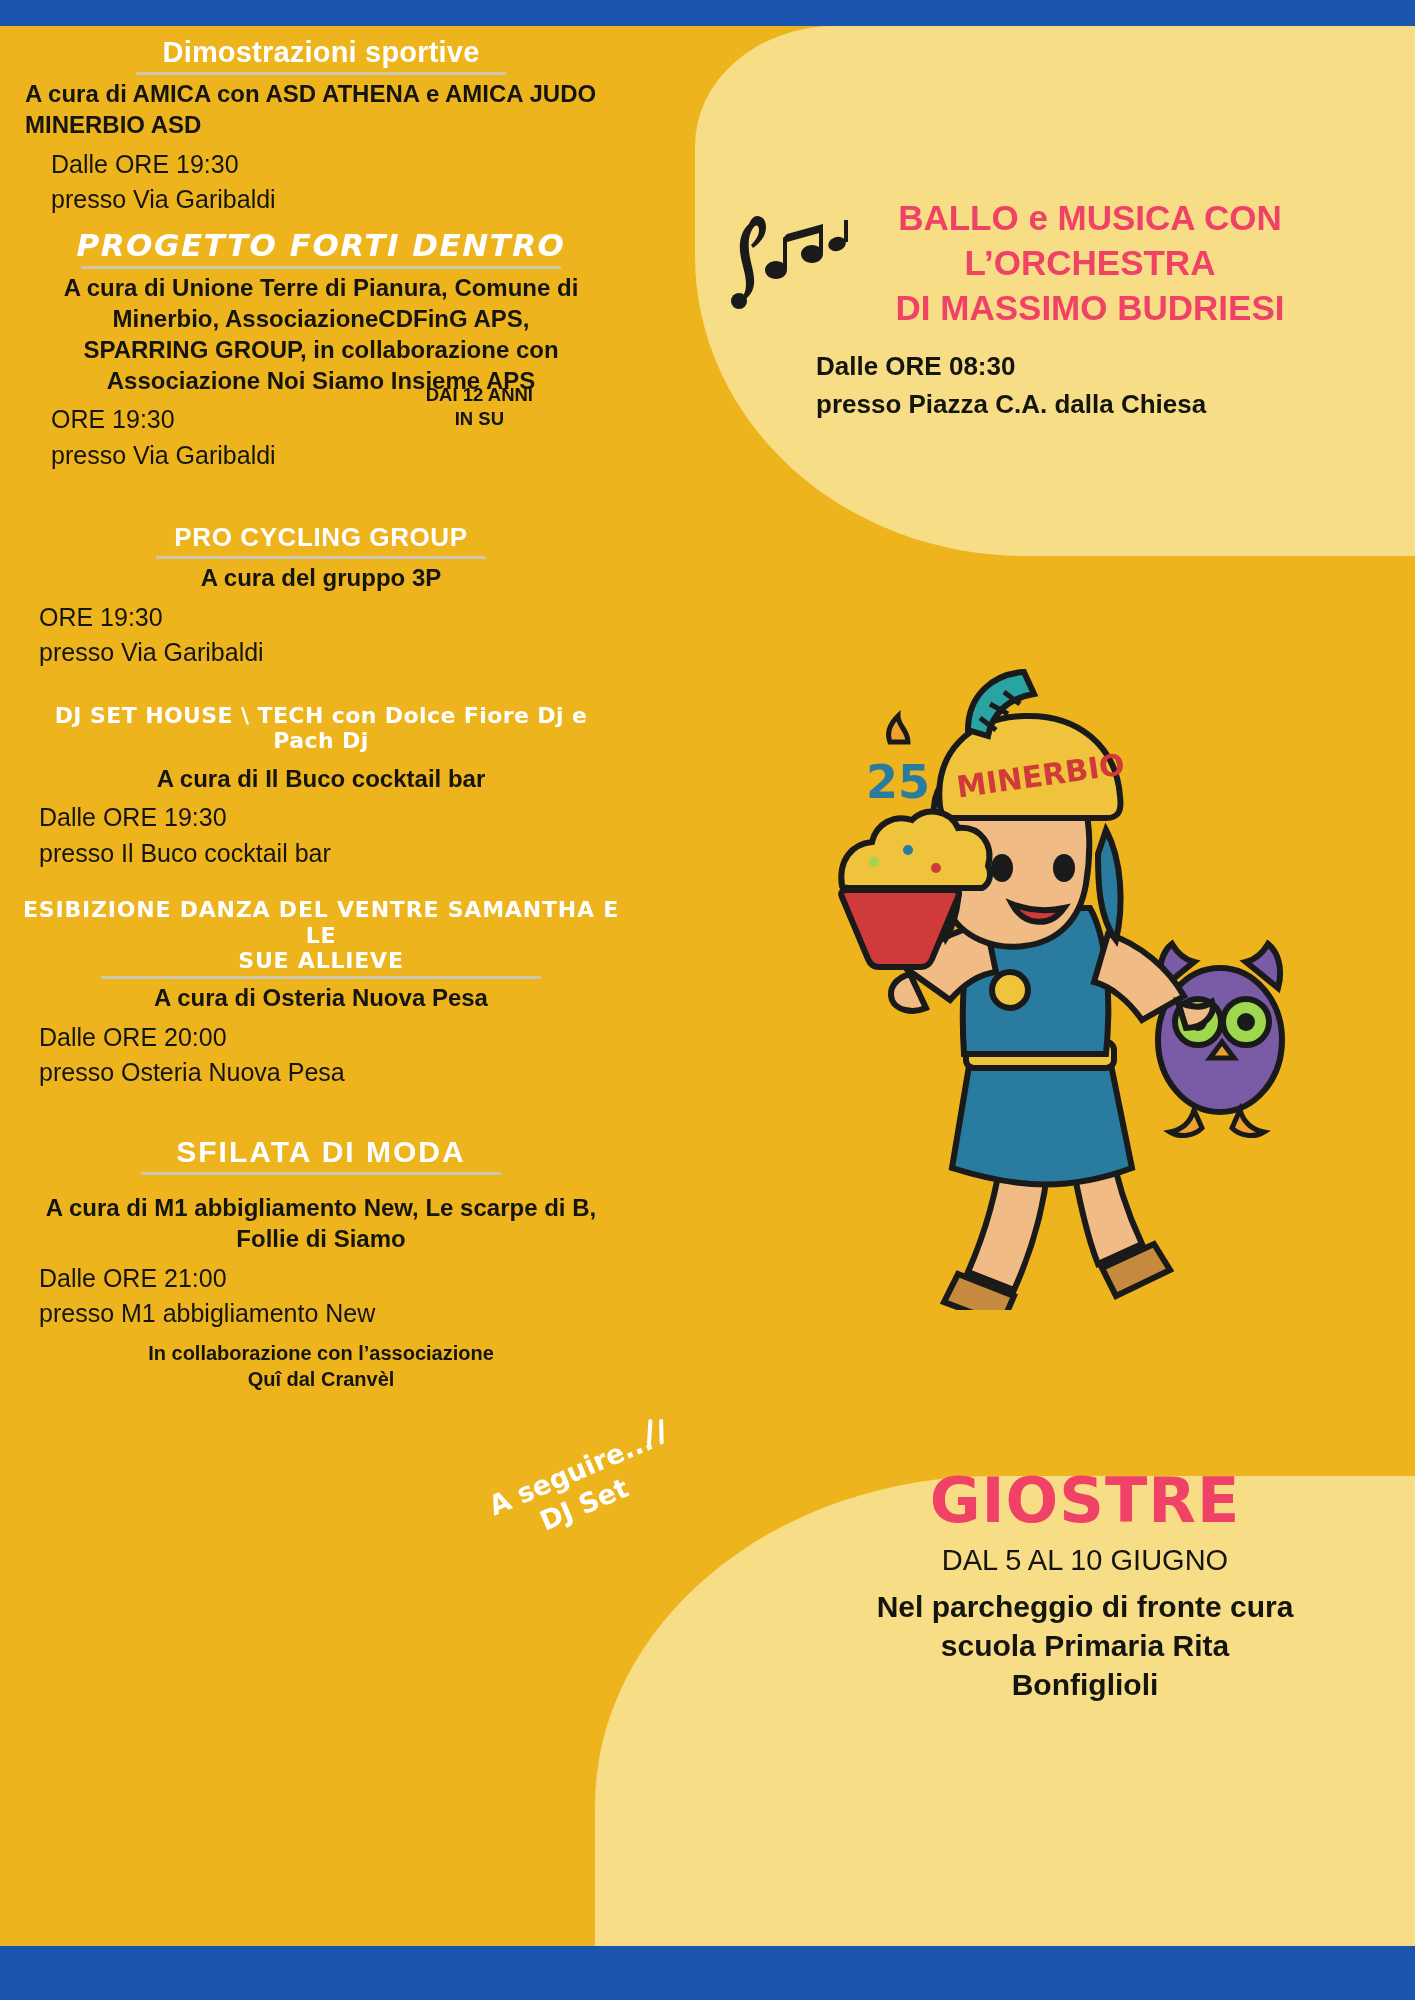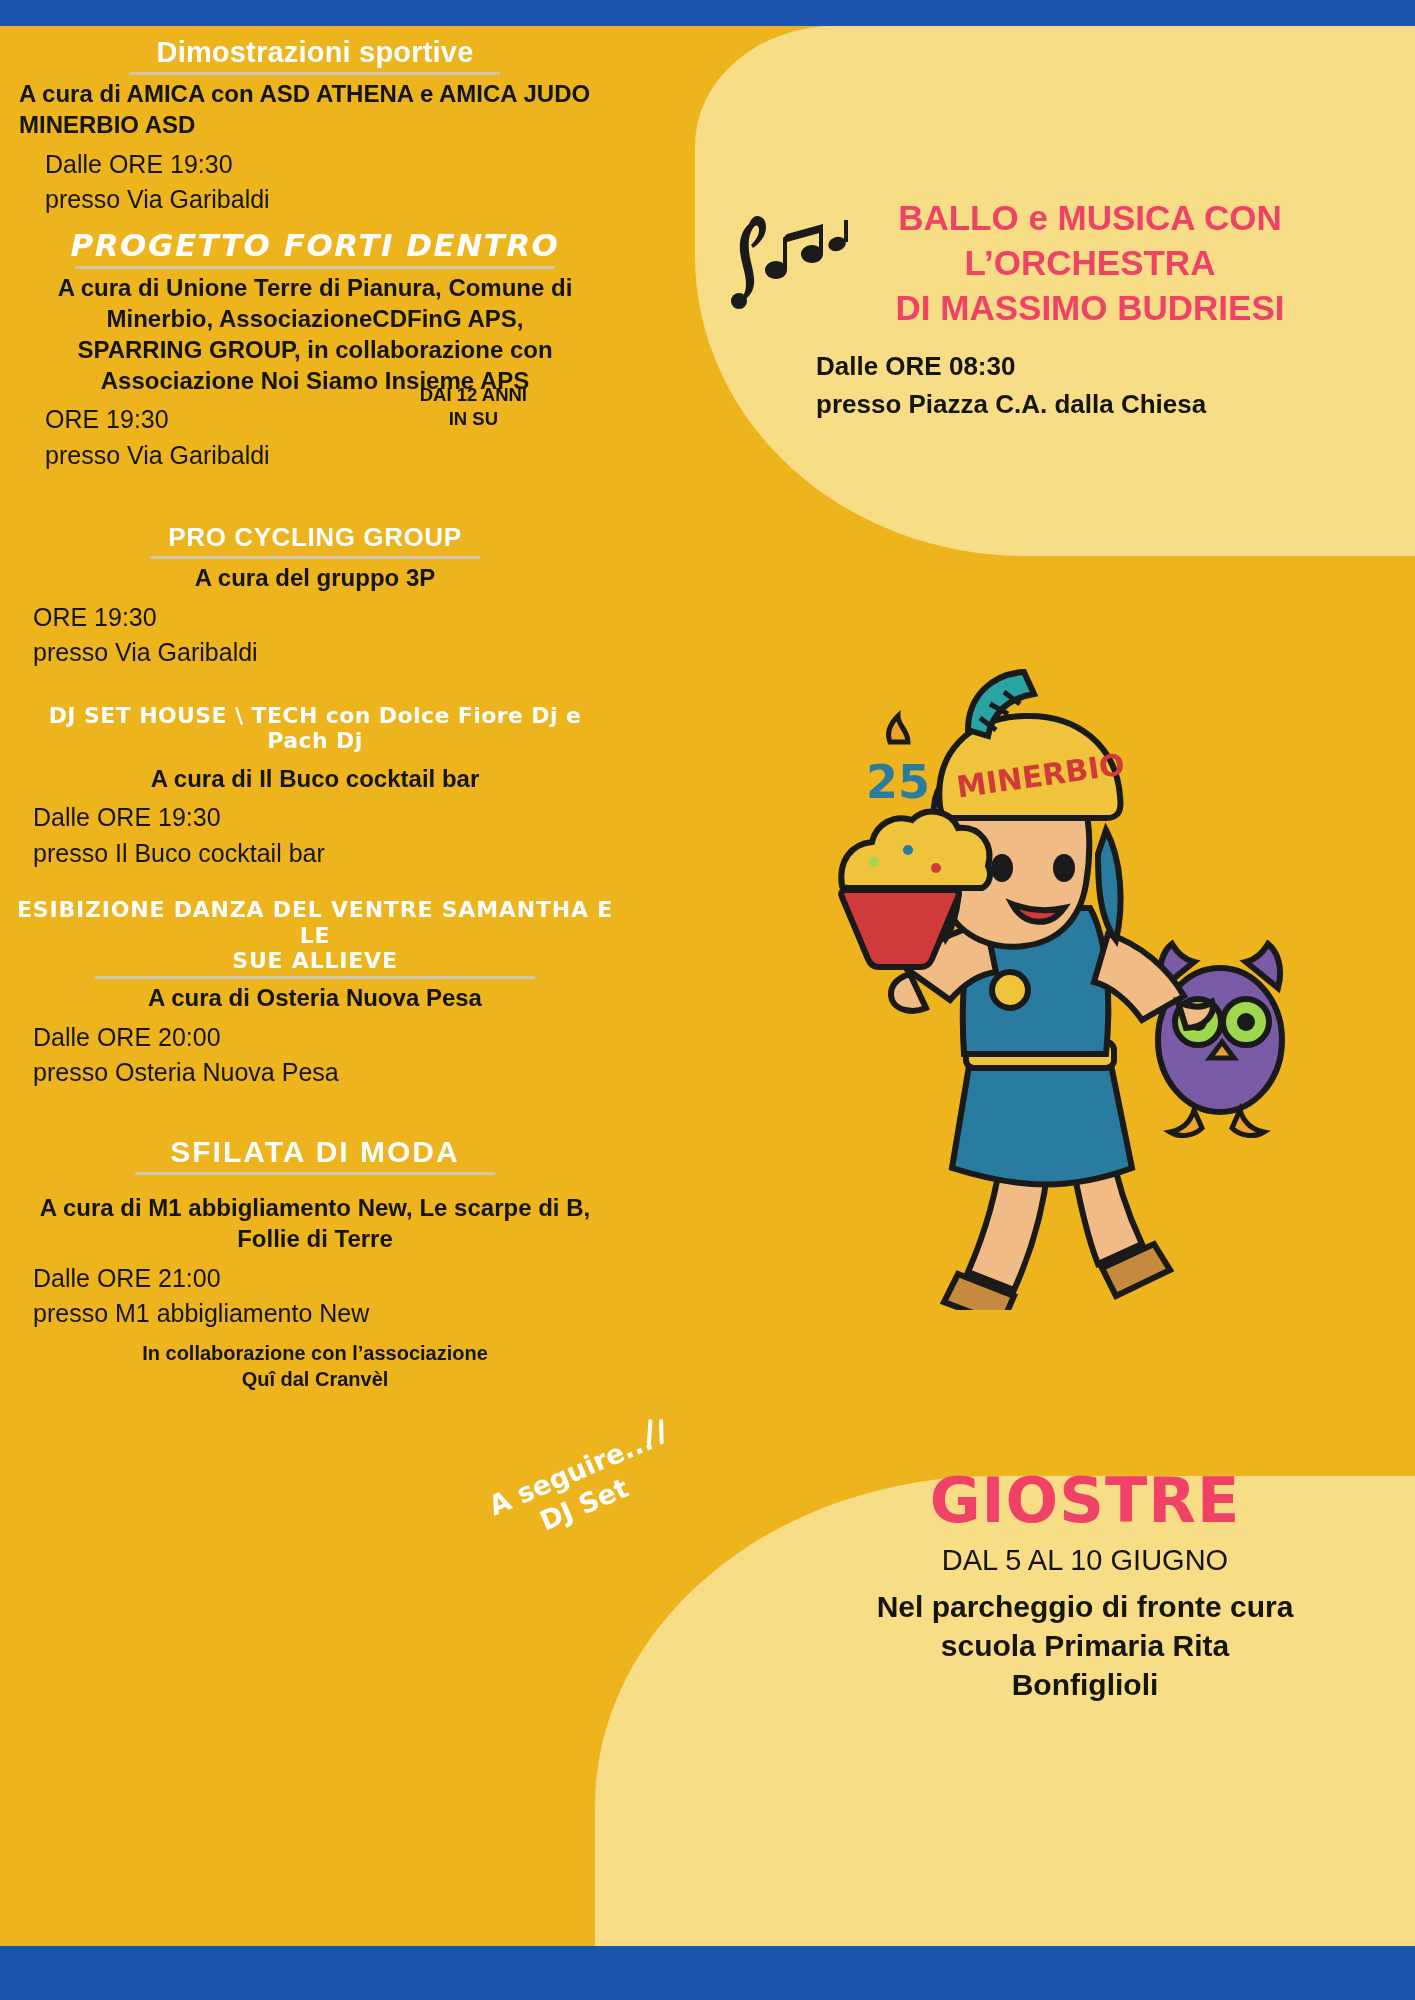--- a/index.html
+++ b/index.html
@@ -54,21 +54,21 @@
     background: #f7dd86;
     border-top-left-radius: 400px 330px;
   }
 
   
   .left-col {
     position: absolute;
     top: 36px;
     left: 0;
     width: 600px;
-    padding-left: 15px;
+    padding-left: 21px;
     z-index: 5;
   }
   .block { margin-bottom: 6px; }
 
   .heading {
     color: #ffffff;
     font-weight: bold;
     text-align: center;
     line-height: 1.15;
     position: relative;
@@ -284,21 +284,21 @@
       <div class="detail nomargin">presso Osteria Nuova Pesa</div>
     </div>
 
     <div class="block" style="margin-top:44px;">
       <div class="heading h-sfilata">
         <span>SFILATA DI MODA</span>
         <span class="heading-underline" style="width:360px"></span>
       </div>
       <div class="curator" style="margin-top:18px;">
         <div>A cura di M1 abbigliamento New, Le scarpe di B,</div>
-        <div>Follie di Terre</div>
+        <div>Follie di Siamo</div>
       </div>
       <div class="detail nomargin">Dalle ORE 21:00</div>
       <div class="detail nomargin">presso M1 abbigliamento New</div>
       <div class="collab">
         <div>In collaborazione con l’associazione</div>
         <div>Quî dal Cranvèl</div>
       </div>
     </div>
 
   </div>

